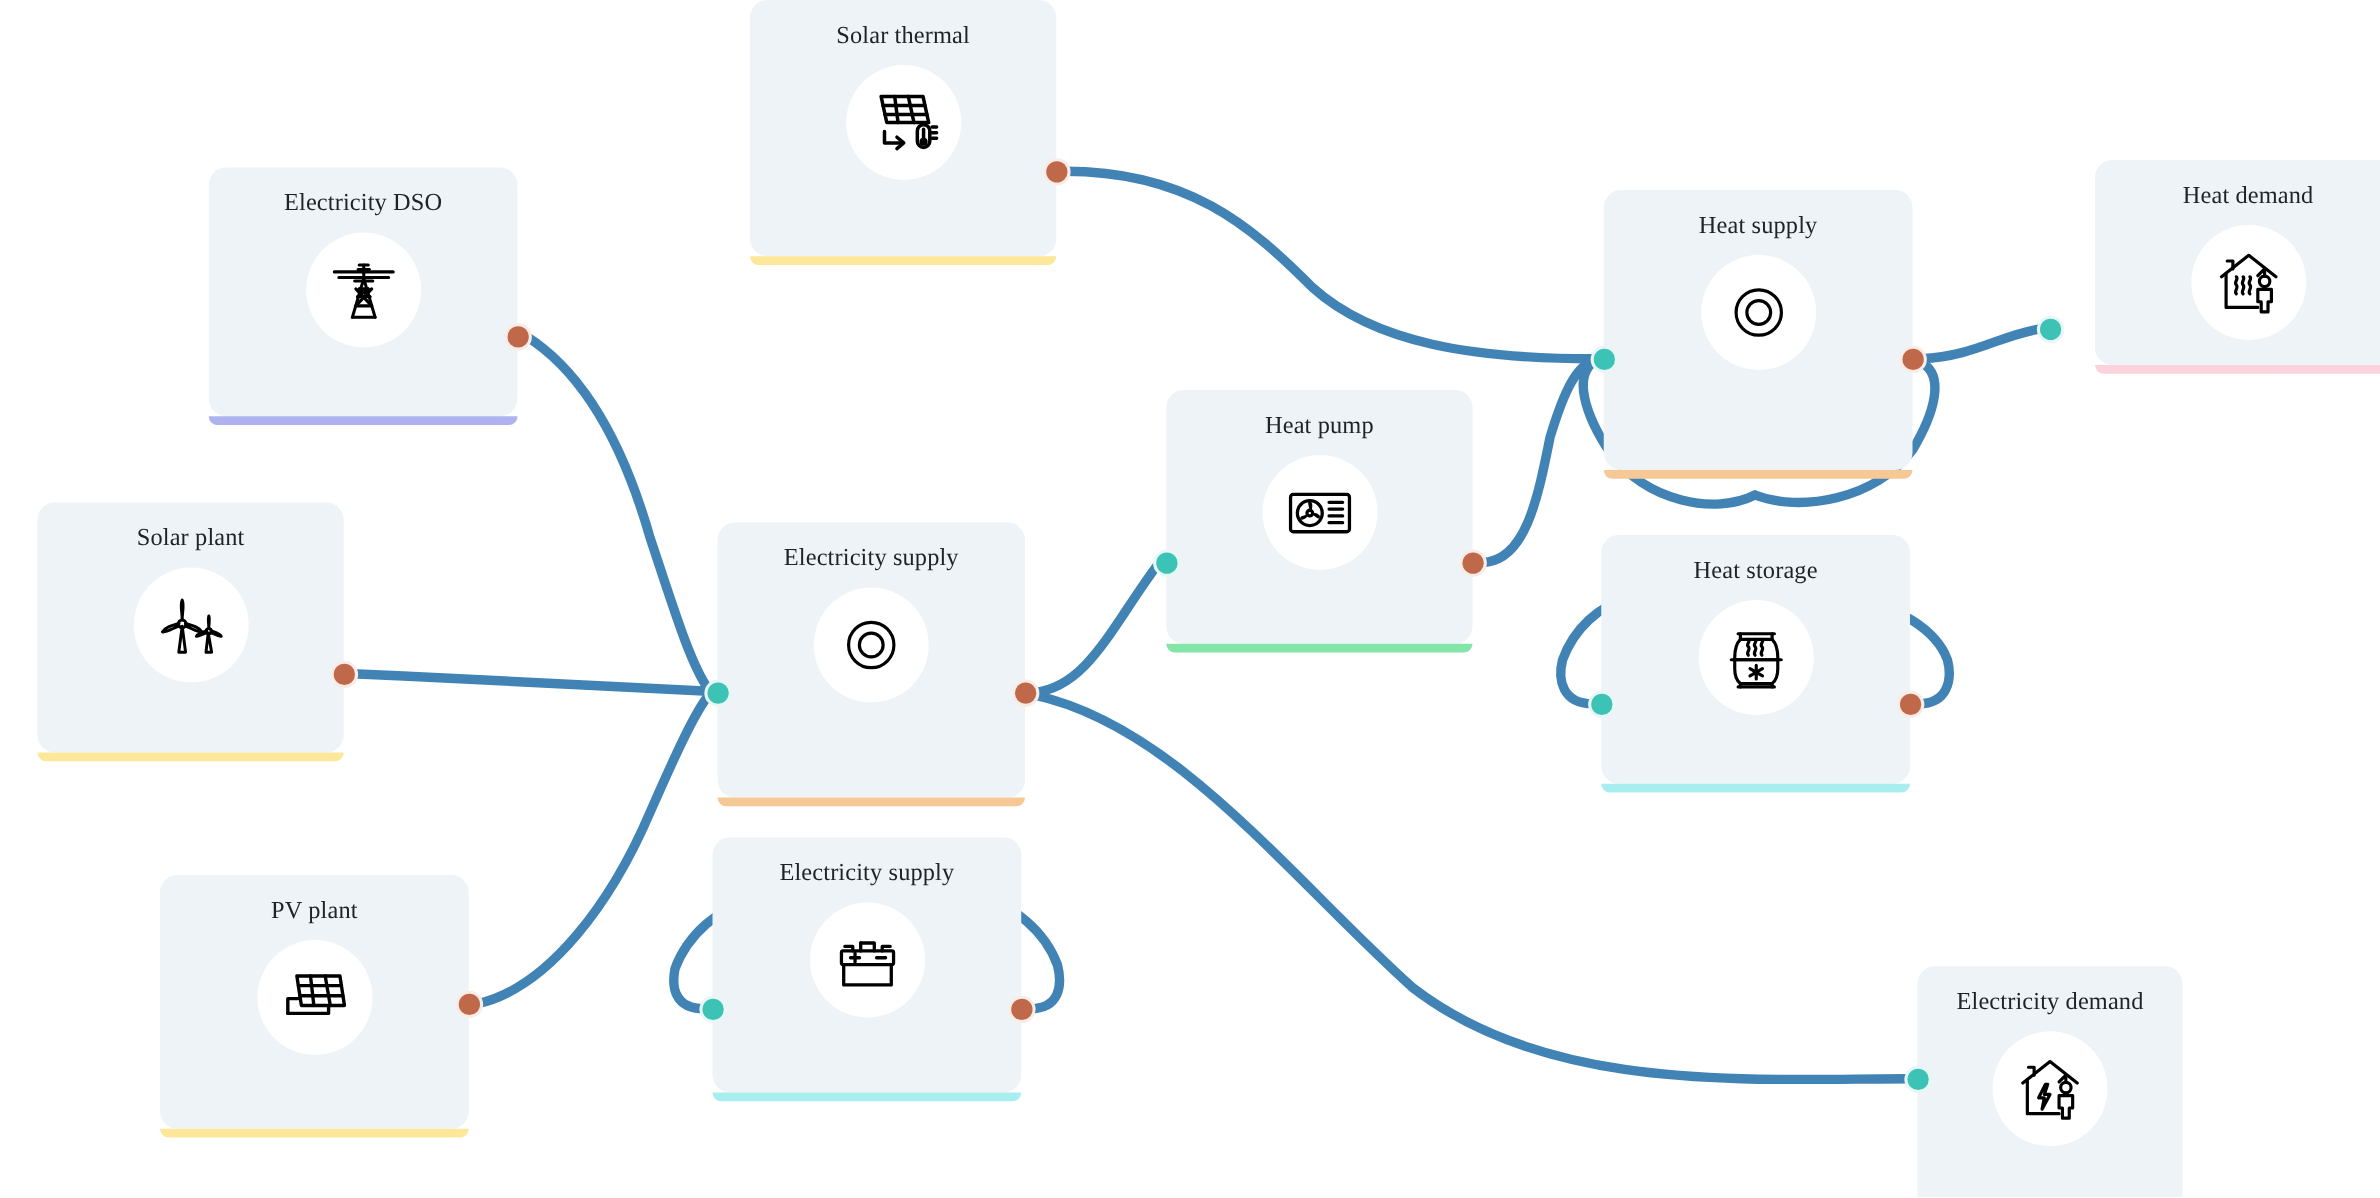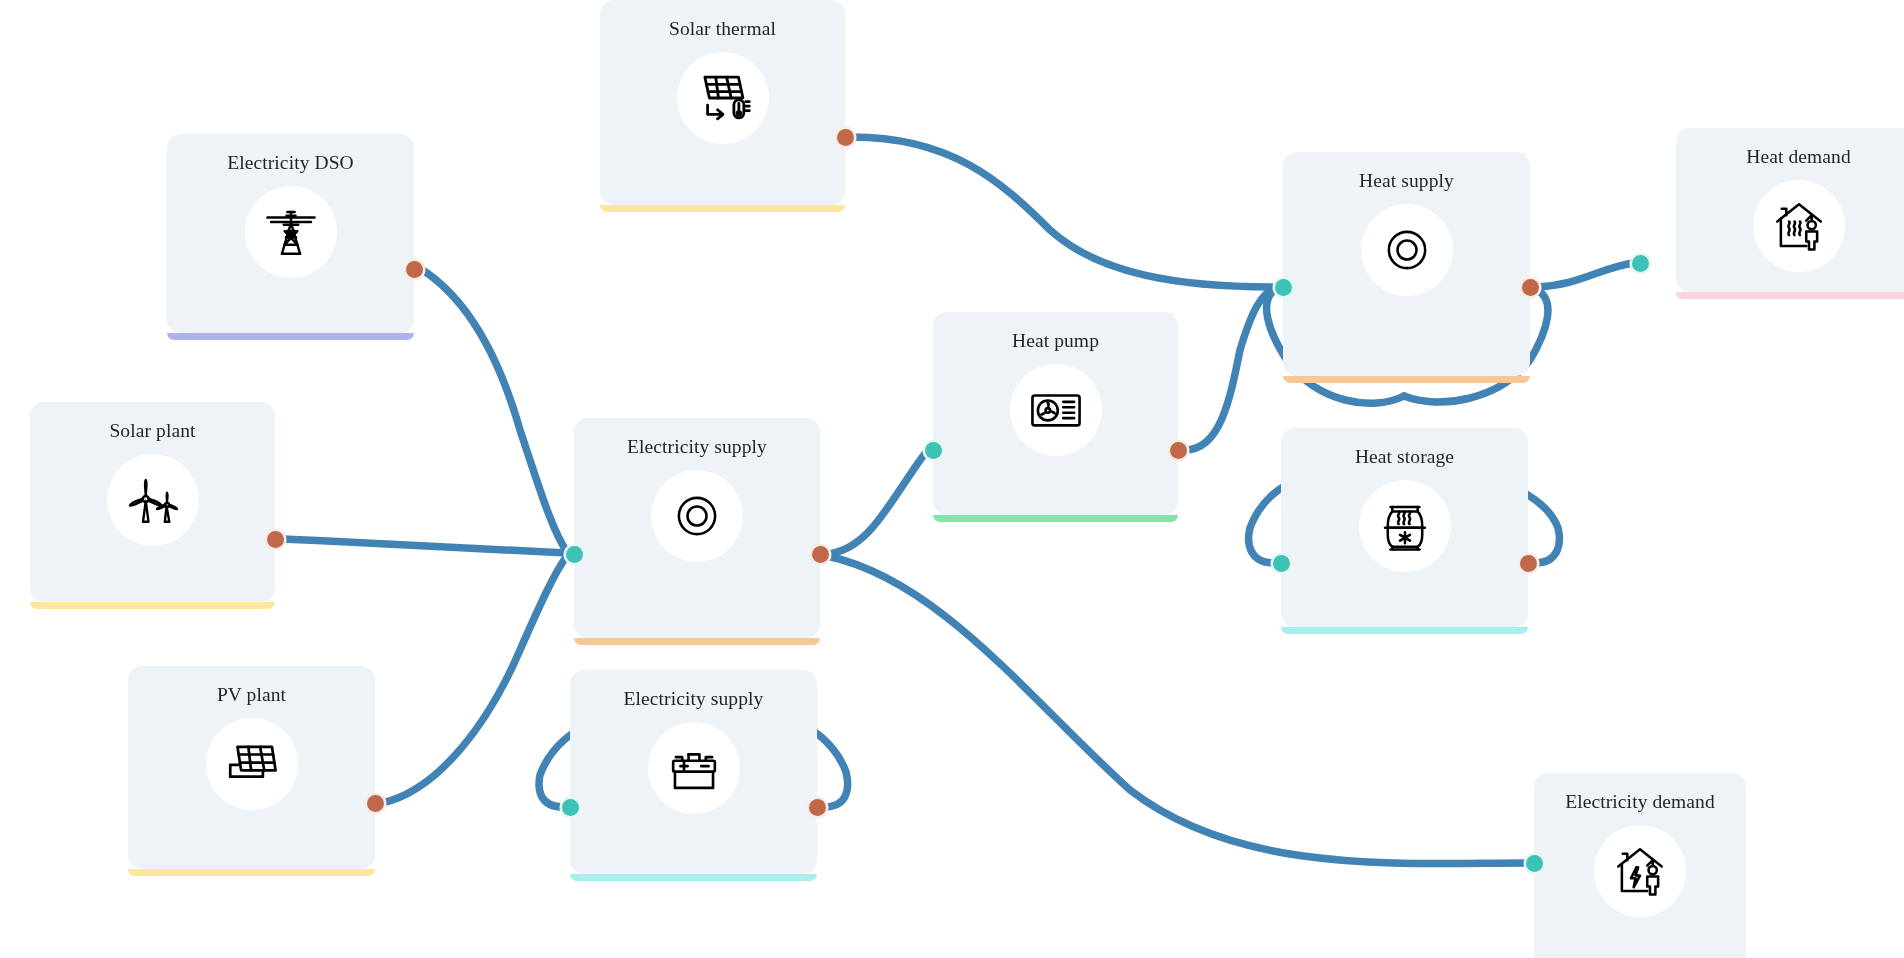--- a/index.html
+++ b/index.html
@@ -234,21 +234,21 @@
       <path d="M25 30 C22.5 27.5 27.5 25 25 22.5 C22.5 20 27.5 18 25 16"></path>
       <path d="M31 30 C28.5 27.5 33.5 25 31 22.5 C28.5 20 33.5 18 31 16"></path>
       <path d="M37 30 C34.5 27.5 39.5 25 37 22.5 C34.5 20 39.5 18 37 16"></path>
       <path d="M32 39 L32 51 M26.5 41.8 L37.5 48.2 M37.5 41.8 L26.5 48.2"></path>
     </svg>
         </div>
         <div class="node-accent" style="background: rgb(168, 238, 238);"></div>
       </div>
       <div class="port port-in" style="left: 1272.5px; top: 554.5px;"></div>
       <div class="port port-out" style="left: 1519.5px; top: 554.5px;"></div>
-      <div class="node" style="left: 128px; top: 666px; width: 247px; height: 203px;">
+      <div class="node" style="left: 128px; top: 700px; width: 247px; height: 203px;">
         <div class="node-title">PV plant</div>
         <div class="node-iconwrap">
     <svg viewBox="0 0 64 64" fill="none" stroke="#000" stroke-width="3" stroke-linecap="round" stroke-linejoin="round">
       <path d="M8 46 L8 33 L17 33"></path>
       <path d="M8 46 L44 46 L44 41"></path>
       <path d="M16 13 L54 13 L58 39 L20 39 Z"></path>
       <path d="M17.3 21.5 L55.3 21.5 M18.6 30.5 L56.6 30.5"></path>
       <path d="M28 13 L31 39 M41 13 L45.5 39"></path>
     </svg>
         </div>

